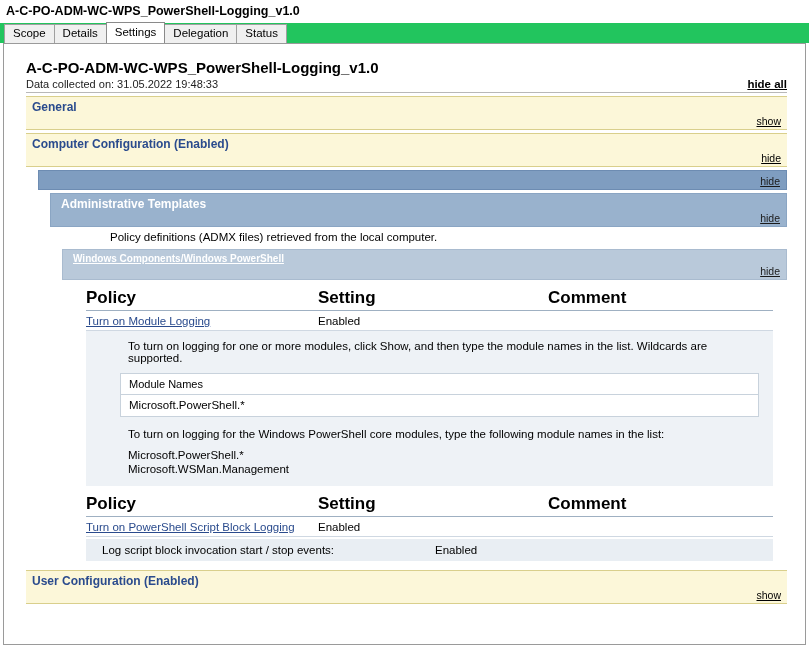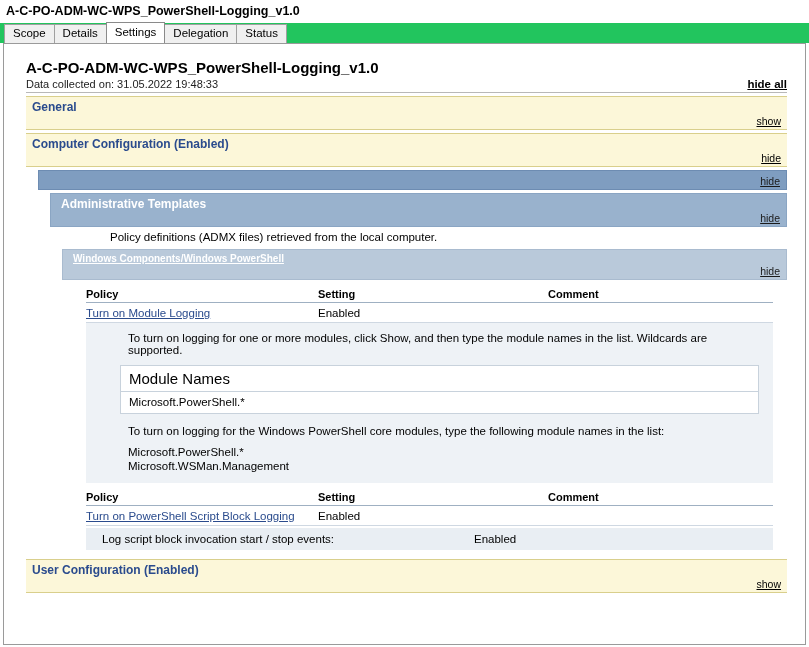--- a/index.html
+++ b/index.html
@@ -174,21 +174,21 @@
     margin-top: 8px;
     margin-right: 14px;
   }
   .policy-head {
     display: flex;
     border-bottom: 1px solid #9fb0c2;
     padding-bottom: 2px;
   }
   .policy-head > div {
     font-weight: bold;
-    font-size: 11px;
+    font-size: 17px;
     color: #000;
   }
   .col-policy { width: 232px; }
   .col-setting { width: 230px; }
   .col-comment { flex: 1; }
 
   .policy-row {
     display: flex;
     padding: 4px 0 3px 0;
     border-bottom: 1px solid #cfd8e2;
@@ -211,38 +211,38 @@
   .detail-box p.tight { margin-bottom: 2px; }
   .detail-box p.last { margin-bottom: 0; }
 
   .subtable {
     background: #ffffff;
     border: 1px solid #c8d2dc;
     margin: 7px 0 11px 4px;
   }
   .subtable .sub-head {
     padding: 4px 8px 4px 8px;
-    font-size: 15px;
+    font-size: 11px;
     border-bottom: 1px solid #c8d2dc;
     color: #000;
   }
   .subtable .sub-cell {
     padding: 4px 8px 5px 8px;
     font-size: 11.5px;
     color: #000;
   }
 
   .kv-row {
     background: #e9eef3;
     display: flex;
     padding: 5px 8px 5px 16px;
     margin-top: 2px;
     font-size: 11.5px;
   }
-  .kv-row .kv-key { width: 372px; }
+  .kv-row .kv-key { width: 333px; }
   .kv-row .kv-val { }
 
   .spacer-sm { height: 6px; }
 </style>
 </head>
 <body>
 
 <div class="win-title">A-C-PO-ADM-WC-WPS_PowerShell-Logging_v1.0</div>
 
 <div class="tabstrip">

